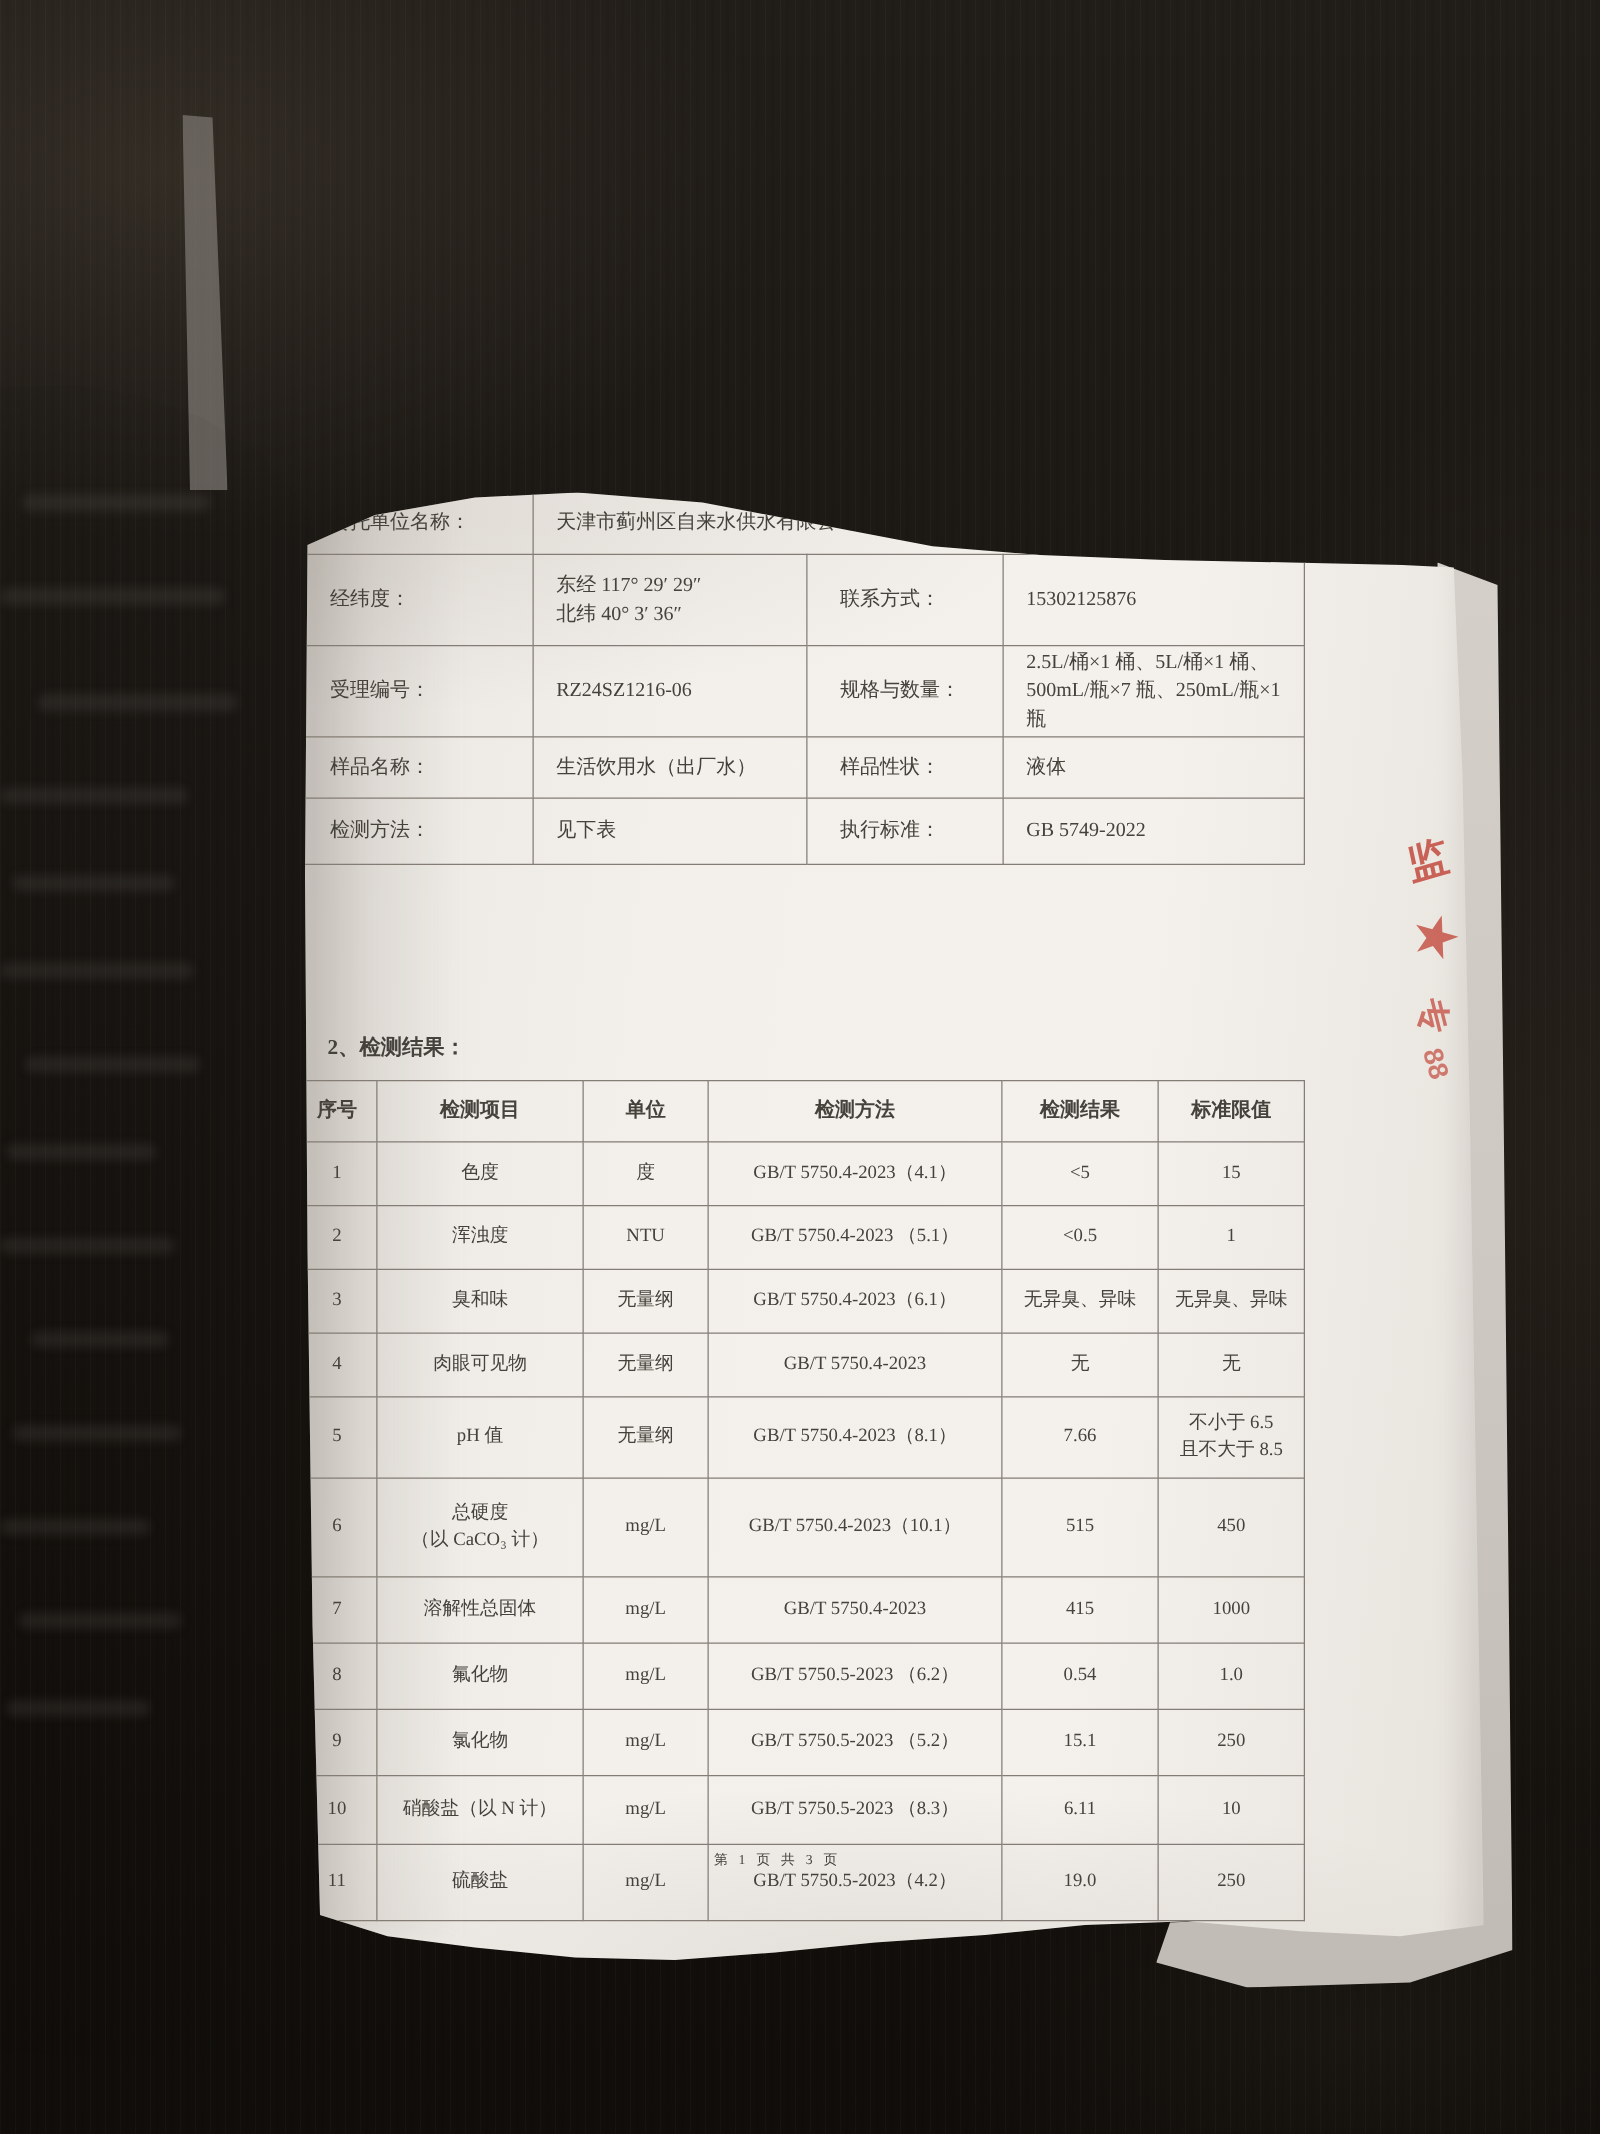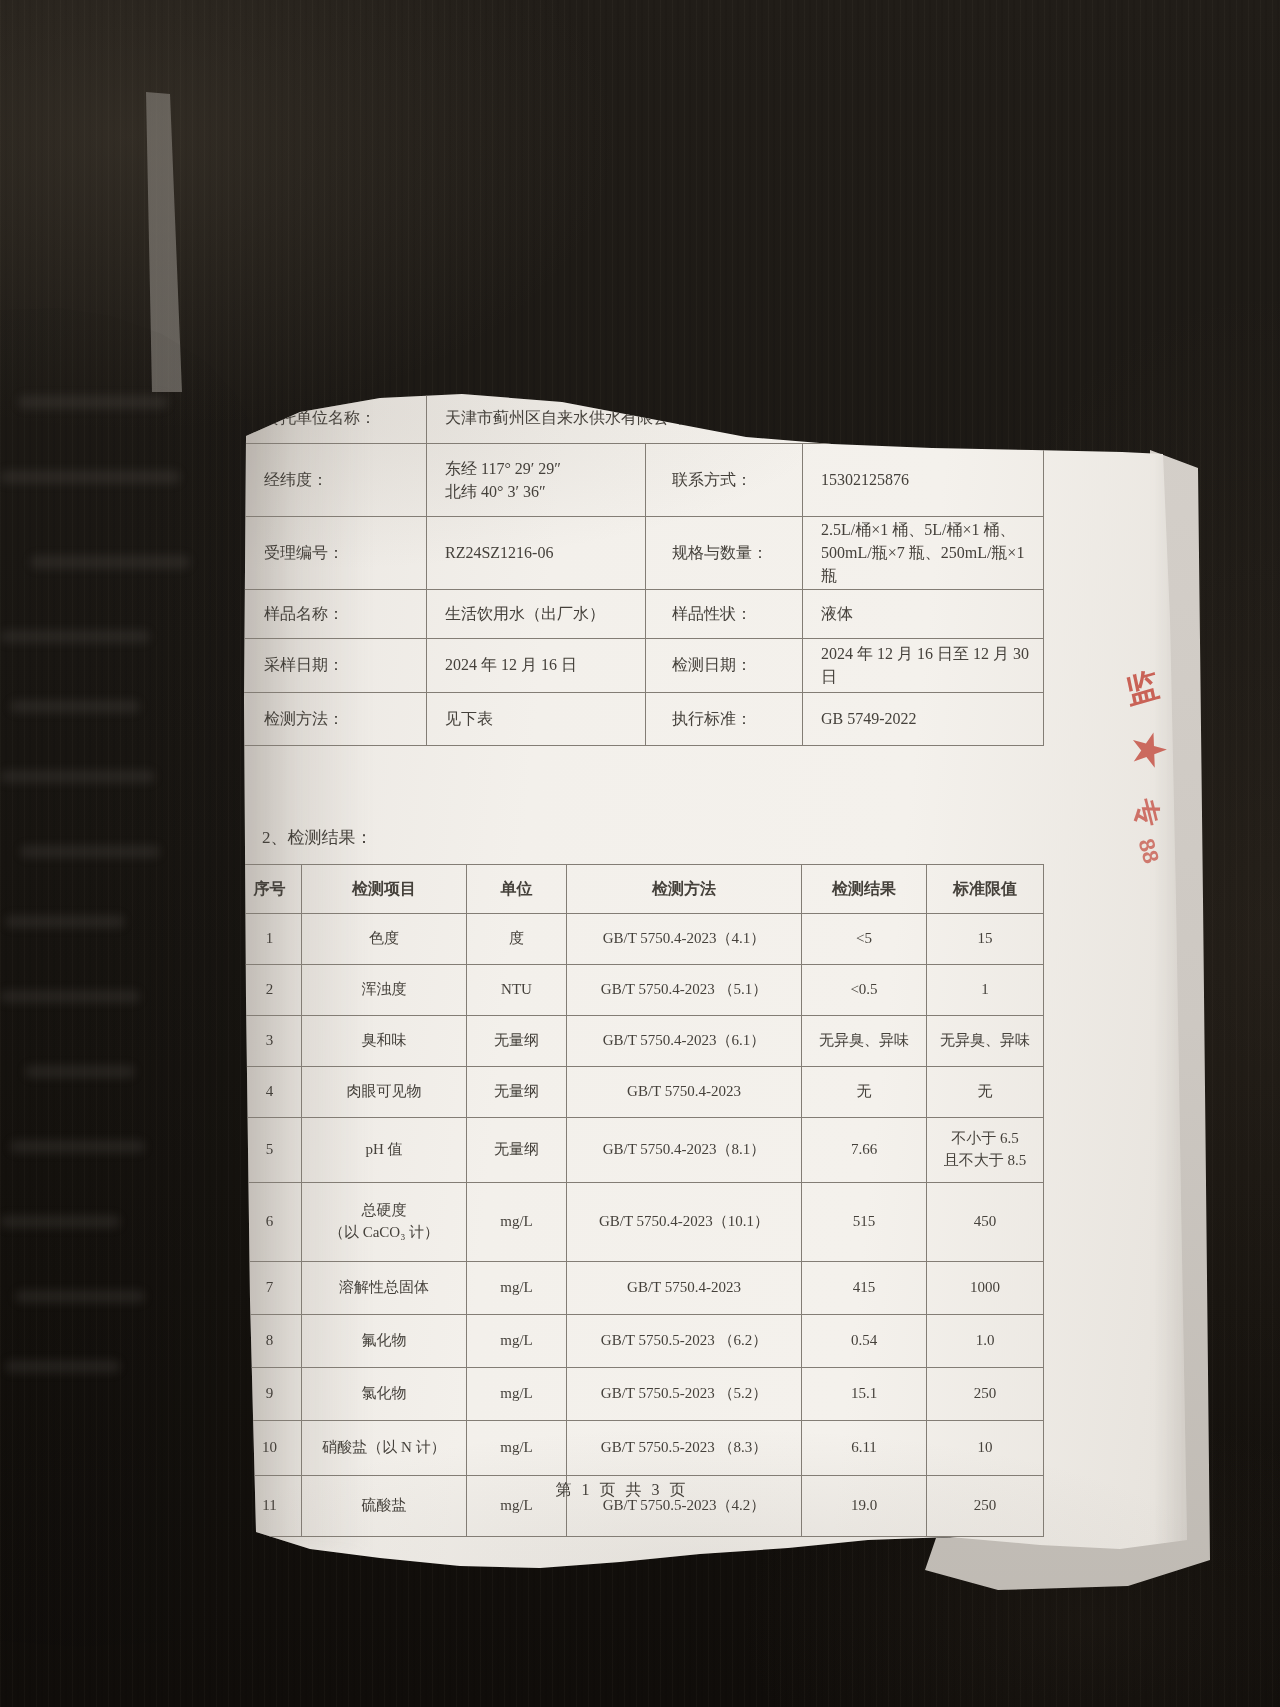--- a/index.html
+++ b/index.html
@@ -61,37 +61,37 @@
     background:linear-gradient(90deg,rgba(0,0,0,0) 0%,rgba(95,88,80,0.18) 100%);
     filter:blur(5px);
   }
   
   .txt{position:absolute;color:#45413b;}
   .report-no{left:752px;top:226px;width:320px;font-size:16px;letter-spacing:.5px;font-weight:bold;}
   .title{left:237px;top:260px;width:806px;text-align:center;font-size:33px;font-weight:700;letter-spacing:2px;
          font-family:"Liberation Sans","DejaVu Sans",sans-serif;color:#403c37;}
   .subtitle{left:237px;top:313px;width:806px;text-align:center;font-size:26px;font-weight:700;letter-spacing:5px;
          font-family:"Liberation Sans","DejaVu Sans",sans-serif;color:#403c37;}
-  .section-label{font-size:17px;font-weight:normal;color:#45413b;}
+  .section-label{font-size:17px;font-weight:bold;color:#45413b;}
   .sec1{left:262px;top:359px;}
   .sec2{left:262px;top:826px;}
   table{border-collapse:collapse;table-layout:fixed;}
   .info-table{position:absolute;left:237px;top:391px;width:806px;}
   .res-table{position:absolute;left:237px;top:864px;width:806px;}
   td,th{border:1px solid #837d75;font-size:16px;color:#45413b;font-weight:normal;vertical-align:middle;line-height:1.45;}
   .info-table td.lbl{padding-left:26px;text-align:left;}
   .info-table td.val{padding-left:18px;text-align:left;white-space:pre-line;padding-right:8px;}
   .r0 td{height:49px}.r1 td{height:51px}.r2 td{height:54px}.r3 td{height:70px}
   .r4 td{height:55px}.r5 td{height:46px}.r6 td{height:51px}.r7 td{height:50px}
   .res-table th{font-weight:bold;text-align:center;height:46px;font-size:16px;}
   .res-table td{text-align:center;font-size:15px;white-space:pre-line;padding:2px 3px;}
   .q0 td{height:46px}.q1 td{height:46px}.q2 td{height:46px}.q3 td{height:46px}
   .q4 td{height:60px}.q5 td{height:74px}.q6 td{height:48px}.q7 td{height:48px}
   .q8 td{height:48px}.q9 td{height:50px}.q10 td{height:56px}
-  .footer{left:237px;top:1480px;width:770px;text-align:center;font-size:16px;letter-spacing:3px;}
+  .footer{left:237px;top:1480px;width:770px;text-align:center;font-size:11px;letter-spacing:3px;}
   
   .stamp span{position:absolute;color:#c44a3e;font-family:"Liberation Sans","DejaVu Sans",sans-serif;}
   .st-jian{left:1126px;top:666px;font-size:33px;font-weight:bold;transform:rotate(-12deg) skewY(-4deg);opacity:.85;}
   .st-star{left:1128px;top:722px;font-size:46px;transform:rotate(16deg);opacity:.8;}
   .st-f1{left:1132px;top:794px;font-size:28px;font-weight:bold;transform:rotate(76deg);opacity:.75;}
   .st-f2{left:1136px;top:838px;font-size:22px;font-weight:bold;transform:rotate(74deg);opacity:.7;}
 </style>
 </head>
 <body>
 
@@ -154,26 +154,20 @@
       <td class="val">RZ24SZ1216-06</td>
       <td class="lbl">规格与数量：</td>
       <td class="val">2.5L/桶×1 桶、5L/桶×1 桶、500mL/瓶×7 瓶、250mL/瓶×1 瓶</td>
     </tr>
     <tr class="r5">
       <td class="lbl">样品名称：</td>
       <td class="val">生活饮用水（出厂水）</td>
       <td class="lbl">样品性状：</td>
       <td class="val">液体</td>
     </tr>
-    <tr class="r6">
-      <td class="lbl">采样日期：</td>
-      <td class="val">2024 年 12 月 16 日</td>
-      <td class="lbl">检测日期：</td>
-      <td class="val">2024 年 12 月 16 日至 12 月 30 日</td>
-    </tr>
     <tr class="r7">
       <td class="lbl">检测方法：</td>
       <td class="val">见下表</td>
       <td class="lbl">执行标准：</td>
       <td class="val">GB 5749-2022</td>
     </tr>
   </tbody>
     </table>
 
   <div class="txt section-label sec2">2、检测结果：</div>

